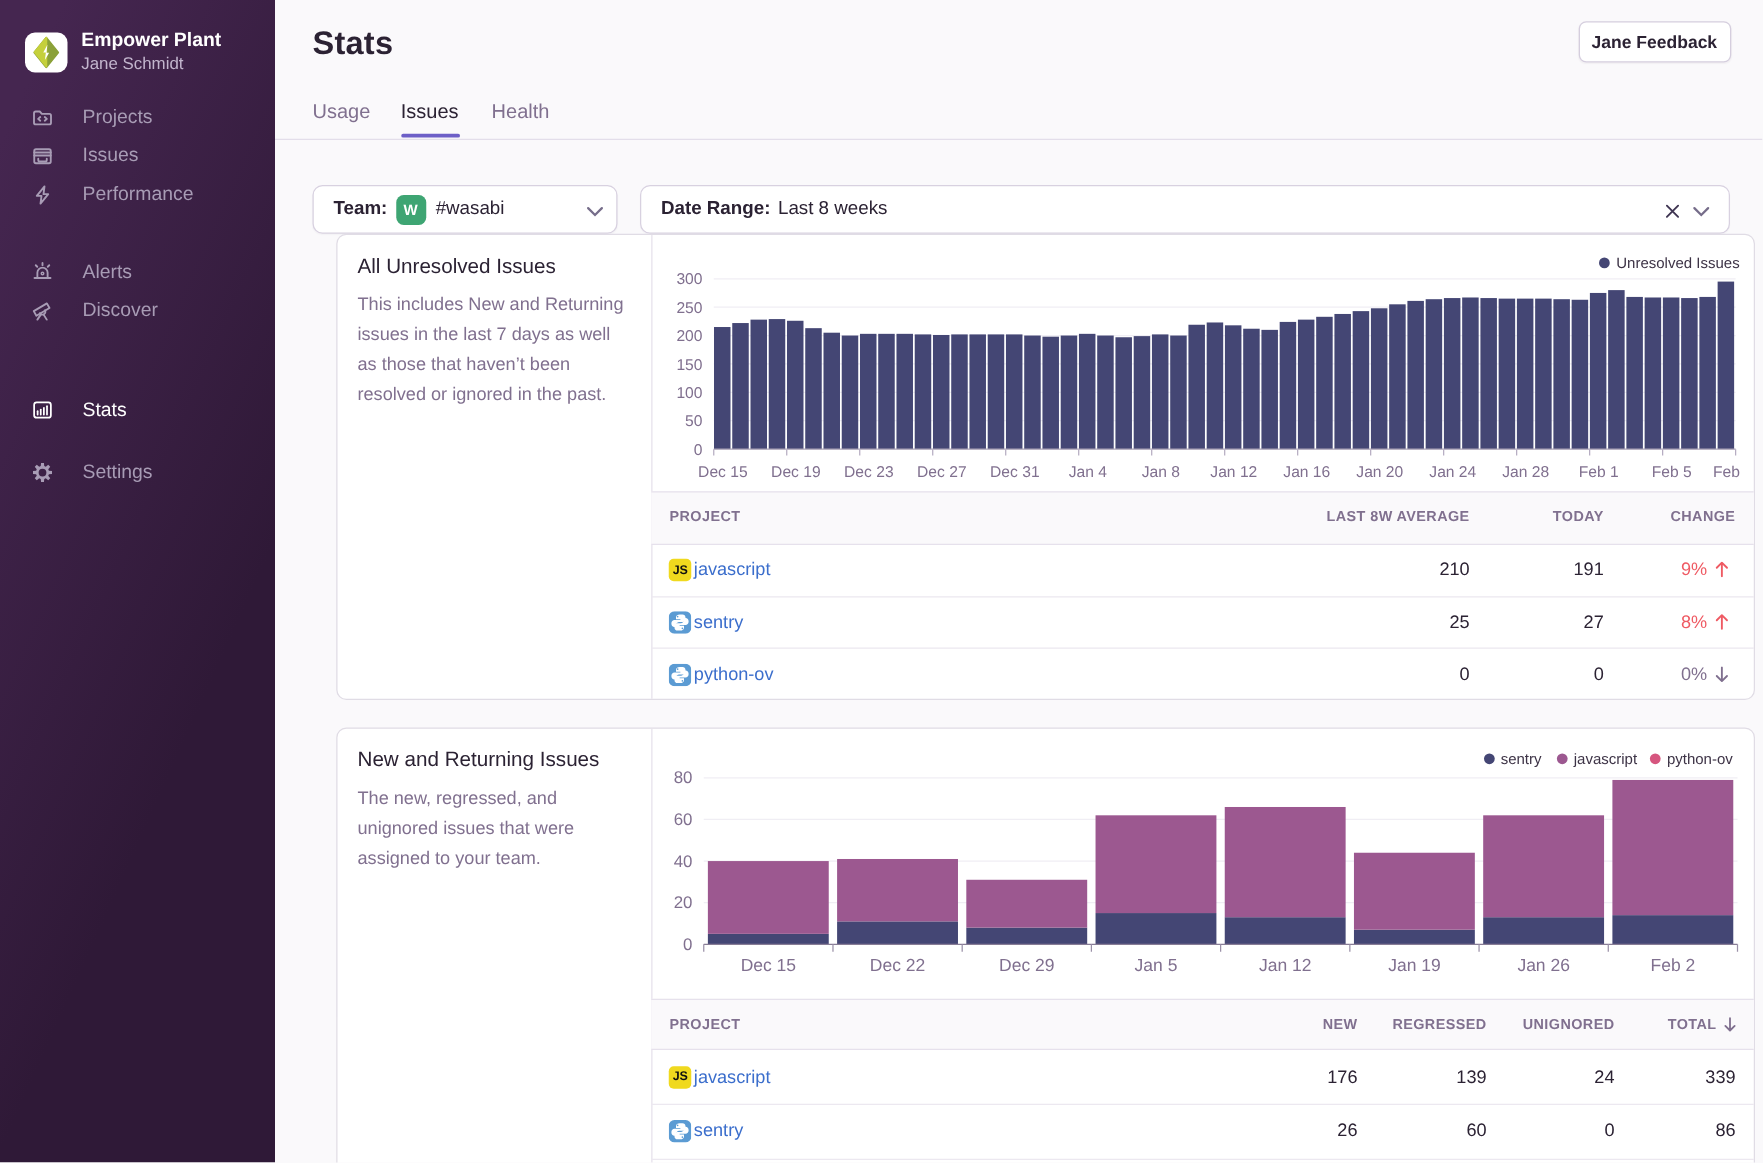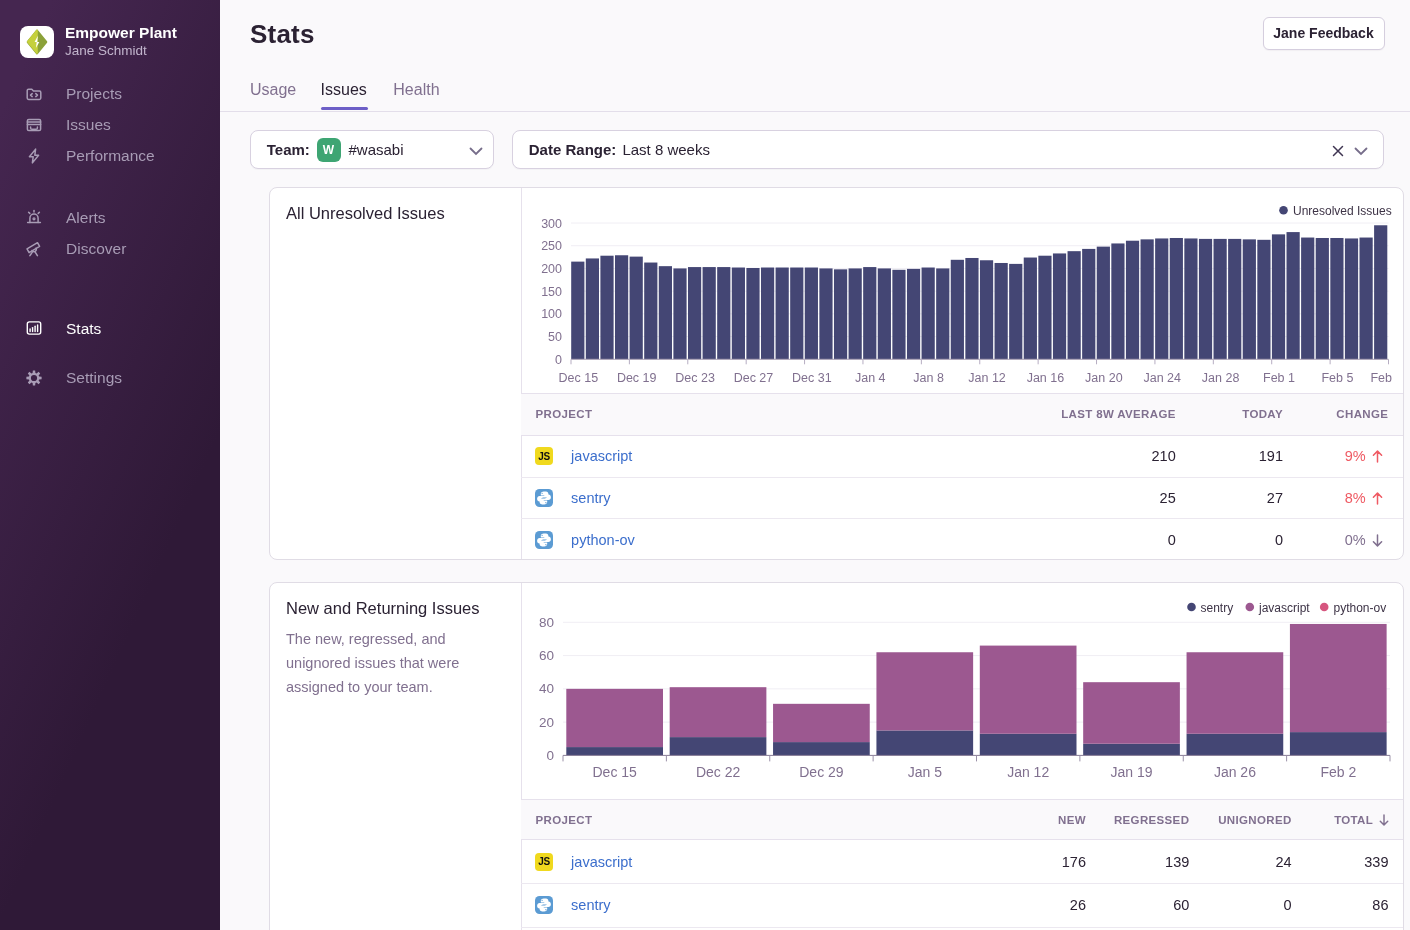--- a/index.html
+++ b/index.html
@@ -22,41 +22,41 @@
 #h1 { position:absolute; left:250px; top:19px; font-size:26px; font-weight:bold; color:#2b2233; letter-spacing:.2px; }
 #fbbtn { position:absolute; left:1262.5px; top:16.5px; width:122px; height:33px; background:#fff;
   border:1px solid #d5cede; border-radius:6px; font-size:14px; font-weight:bold; color:#2b2233;
   display:flex; align-items:center; justify-content:center; box-shadow:0 1px 1px rgba(43,34,51,.04); }
 .tab { position:absolute; top:81px; font-size:16px; color:#80708f; }
 .tab.active { color:#2b2233; }
 #underline { position:absolute; left:320.6px; top:106.7px; width:47.5px; height:3px; background:#6d5fc7; border-radius:2px; }
 #hborder { position:absolute; left:220px; top:110.6px; width:1190px; height:1px; background:#e3deea; }
 
 
-.ctrl { position:absolute; top:130px; height:38.7px; background:#fff; border:1px solid #d8d1e0; border-radius:8px;
+.ctrl { position:absolute; top:148px; height:38.7px; background:#fff; border:1px solid #d8d1e0; border-radius:8px;
   box-shadow:0 1px 1px rgba(43,34,51,.03); }
 #teamctrl { left:249.5px; width:244.5px; }
 #datectrl { left:511.7px; width:872.6px; }
 .ctrl .lab { position:absolute; top:50%; transform:translateY(-50%); font-size:15px; font-weight:bold; color:#2b2233; }
 .ctrl .val { position:absolute; top:50%; transform:translateY(-50%); font-size:15px; color:#2b2233; }
 #wbadge { position:absolute; left:66px; top:7px; width:24px; height:24px; background:#3ea573; border-radius:6px;
   color:#fff; font-size:12px; font-weight:bold; display:flex; align-items:center; justify-content:center; }
 .chev { position:absolute; top:14.5px; }
 .xicon { position:absolute; top:13.5px; }
 
 
 .panel { position:absolute; left:249px; width:1135.3px; background:#fff; border:1px solid #e0dce5; border-radius:8px;margin-left:20px; }
 .vdiv { position:absolute; left:250.6px; top:0; bottom:0; width:1px; background:#e6e1ec; }
 .ptitle { position:absolute; left:16px; top:16.5px; font-size:16.5px; color:#2b2233; }
 .pdesc { position:absolute; left:16px; width:215px; font-size:14.5px; line-height:24px; color:#80708f; }
 .chart { position:absolute; }
 .thead { position:absolute; left:250.6px; right:0; background:#faf9fb; border-top:1px solid #e6e1ec; border-bottom:1px solid #e6e1ec; }
 .hcell { position:absolute; top:50%; transform:translateY(-50%); font-size:11.5px; font-weight:bold; color:#80708f; letter-spacing:.35px; }
 .trow { position:absolute; left:250.6px; right:0; border-bottom:1px solid #ece8f0; }
-.proj { position:absolute; left:14.5px; top:50%; transform:translateY(-50%); display:flex; align-items:center; gap:18px; }
+.proj { position:absolute; left:14.5px; top:50%; transform:translateY(-50%); display:flex; align-items:center; gap:2px; }
 .plink { font-size:14.5px; color:#3b6ecc; }
 .cell { position:absolute; top:50%; transform:translateY(-50%); font-size:14.5px; }
 .num { color:#2b2233; }
 .red { color:#ef5a63; }
 .gray { color:#80708f; }
 .arrs { vertical-align:-2px; margin-left:2px; }
 .jsicon { width:18px; height:18px; background:#f0d91e; border-radius:4px; color:#111;
   font-size:10px; font-weight:bold; letter-spacing:-0.3px; display:inline-flex; align-items:center; justify-content:center; }
 .picon { width:18px; height:18px; display:inline-flex; }
 </style></head>
@@ -155,20 +155,21 @@
     <svg class="xicon" style="left:819px" width="12" height="12" viewBox="0 0 12 12" fill="none" stroke="#3f3552" stroke-width="1.5" stroke-linecap="round">
         <path d="M1.5 1.5 10.5 10.5M10.5 1.5 1.5 10.5"></path>
       </svg>
     <svg class="chev" style="left:840px" width="16" height="10" viewBox="0 0 16 10" fill="none" stroke="#766d8a" stroke-width="1.8" stroke-linecap="round">
         <path d="M2.5 2.5 8 8l5.5-5.5"></path>
       </svg>
   </div>
 
   <div class="panel" id="p1" style="top:186.5px;height:373.2px">
     <div class="ptitle">All Unresolved Issues</div>
+    <div class="pdesc" style="top:44px">This includes New and Returning issues in the last 7 days as well as those that haven’t been resolved or ignored in the past.</div>
     <div class="vdiv"></div>
     <svg class="chart" style="left:251px;top:-1px" width="883" height="206" viewBox="0 0 883 206" font-family="Liberation Sans, sans-serif">
 <line x1="50" y1="149.58" x2="867.5" y2="149.58" stroke="#f0eef4" stroke-width="1"></line>
         <line x1="50" y1="126.87" x2="867.5" y2="126.87" stroke="#f0eef4" stroke-width="1"></line>
         <line x1="50" y1="104.15" x2="867.5" y2="104.15" stroke="#f0eef4" stroke-width="1"></line>
         <line x1="50" y1="81.43" x2="867.5" y2="81.43" stroke="#f0eef4" stroke-width="1"></line>
         <line x1="50" y1="58.72" x2="867.5" y2="58.72" stroke="#f0eef4" stroke-width="1"></line>
         <line x1="50" y1="36.00" x2="867.5" y2="36.00" stroke="#f0eef4" stroke-width="1"></line>
         <text x="41" y="176.80" text-anchor="end" font-size="12.5" fill="#80708f">0</text>
         <text x="41" y="154.08" text-anchor="end" font-size="12.5" fill="#80708f">50</text>

